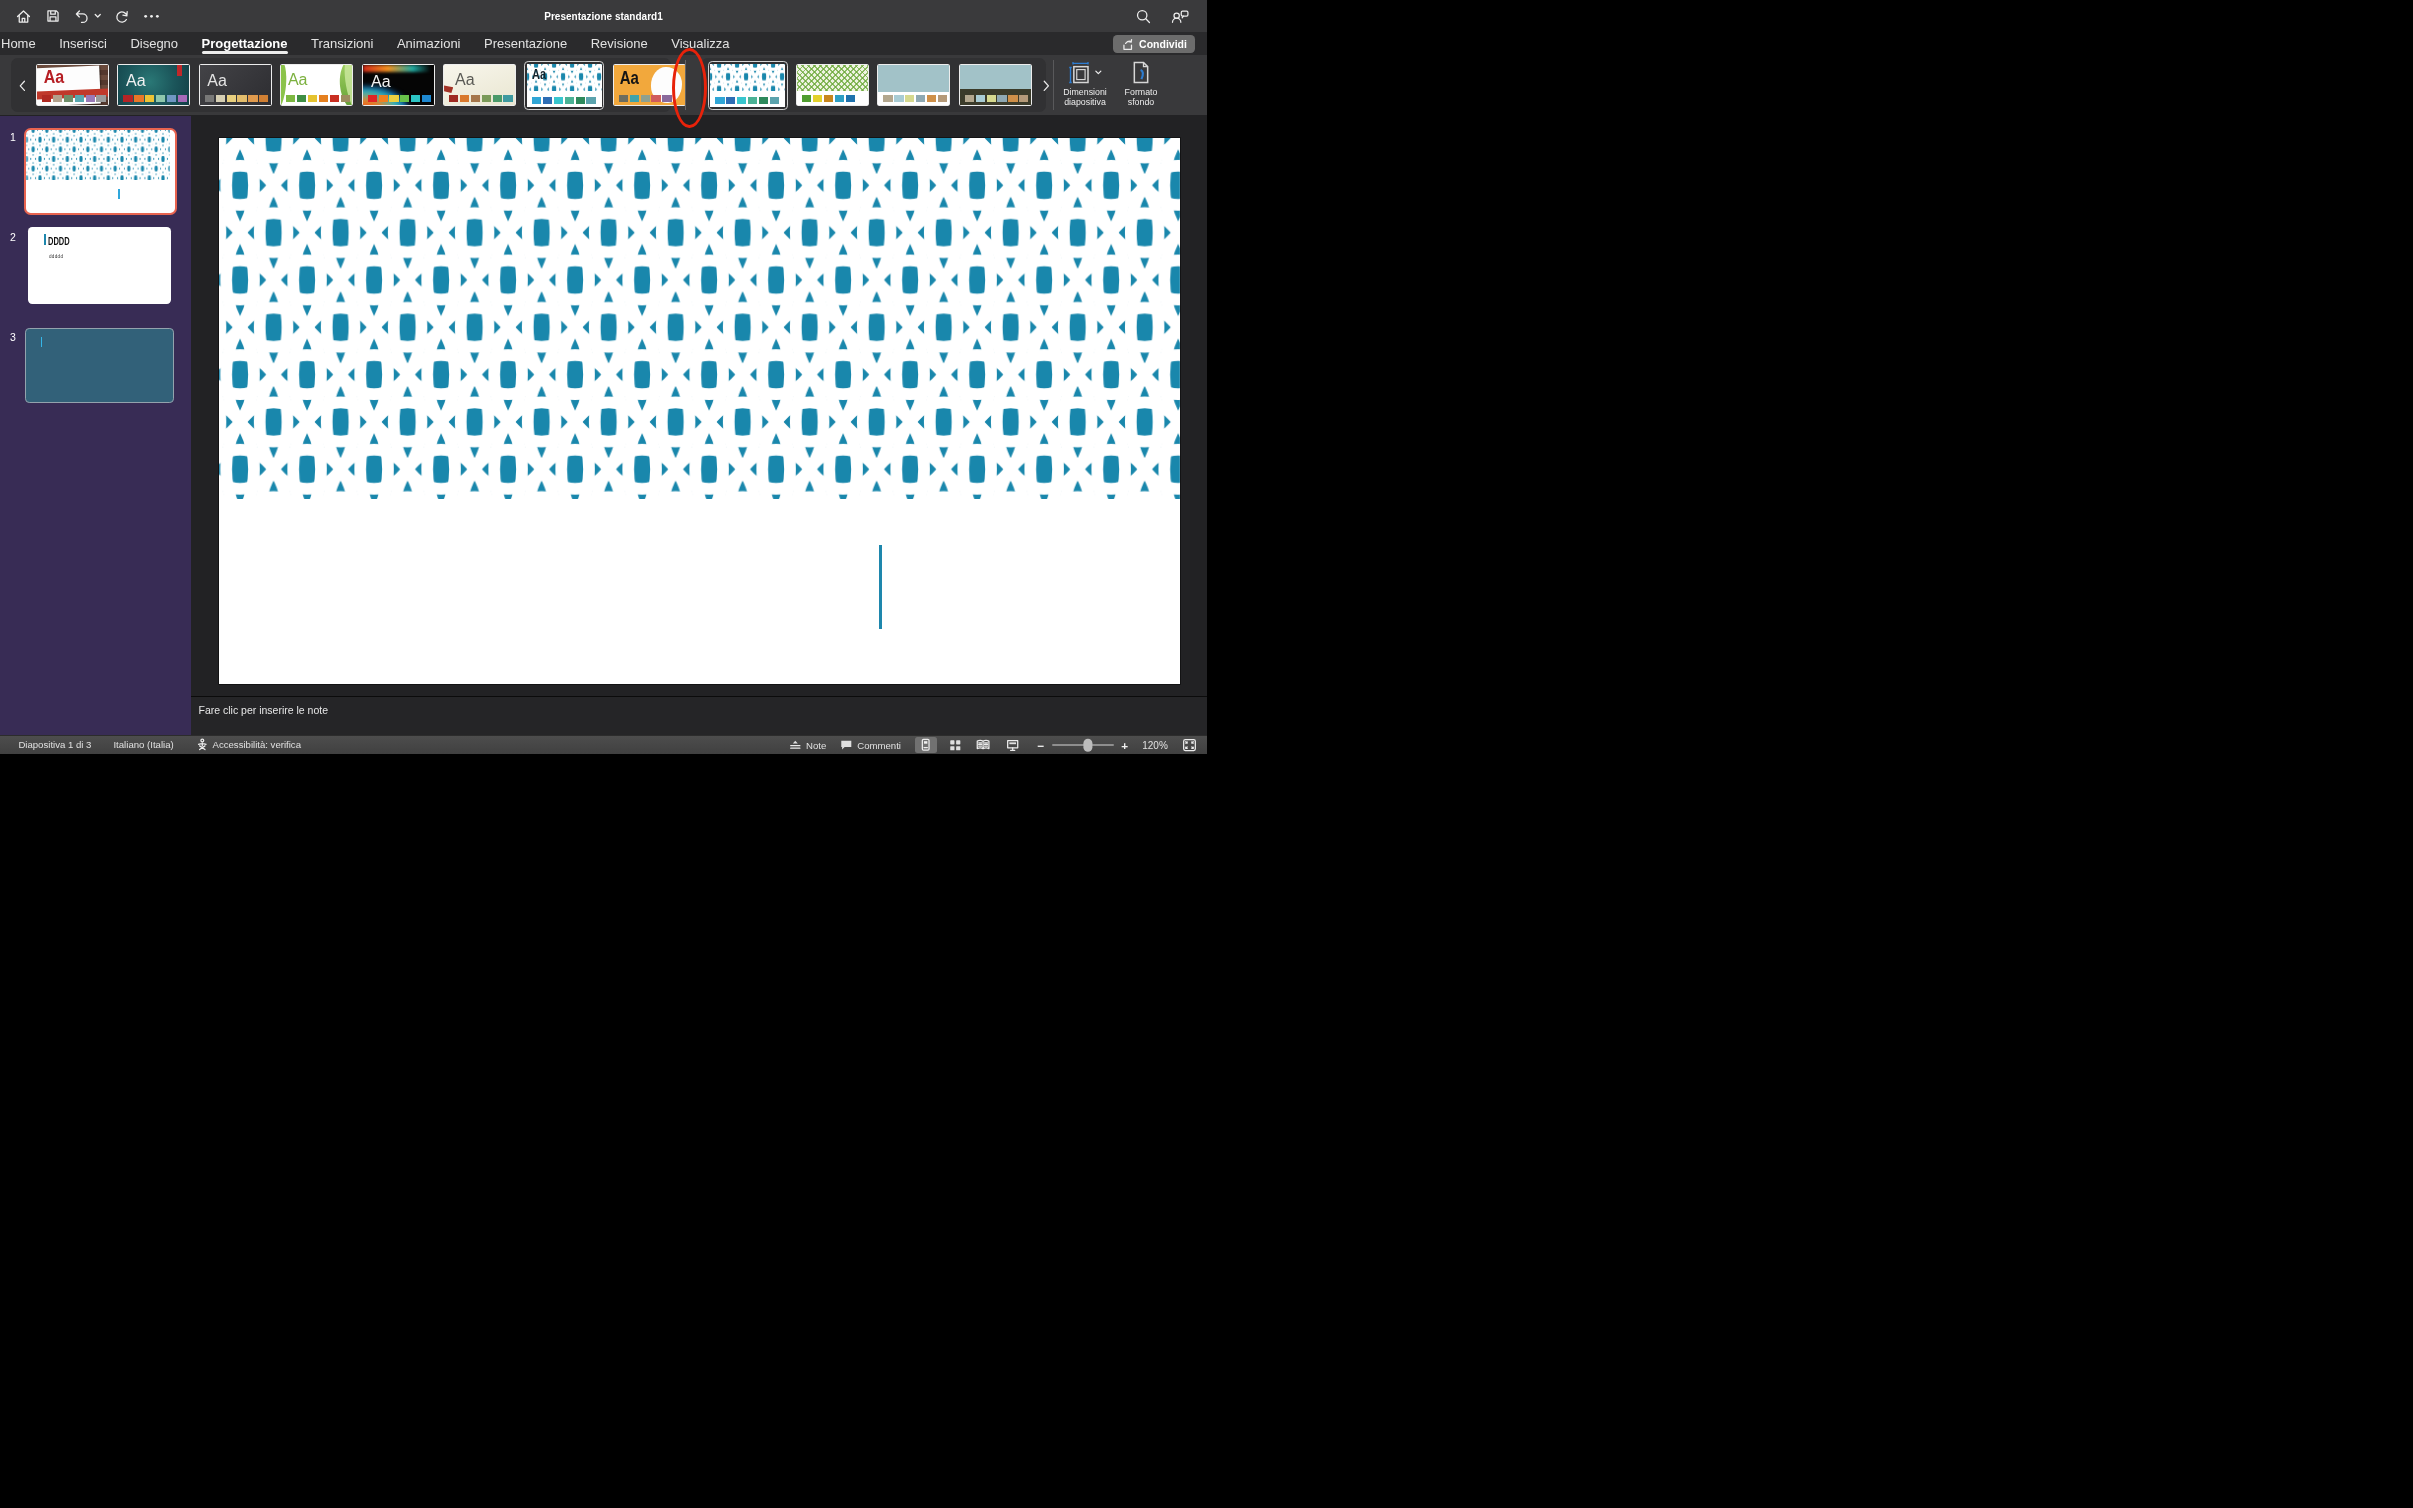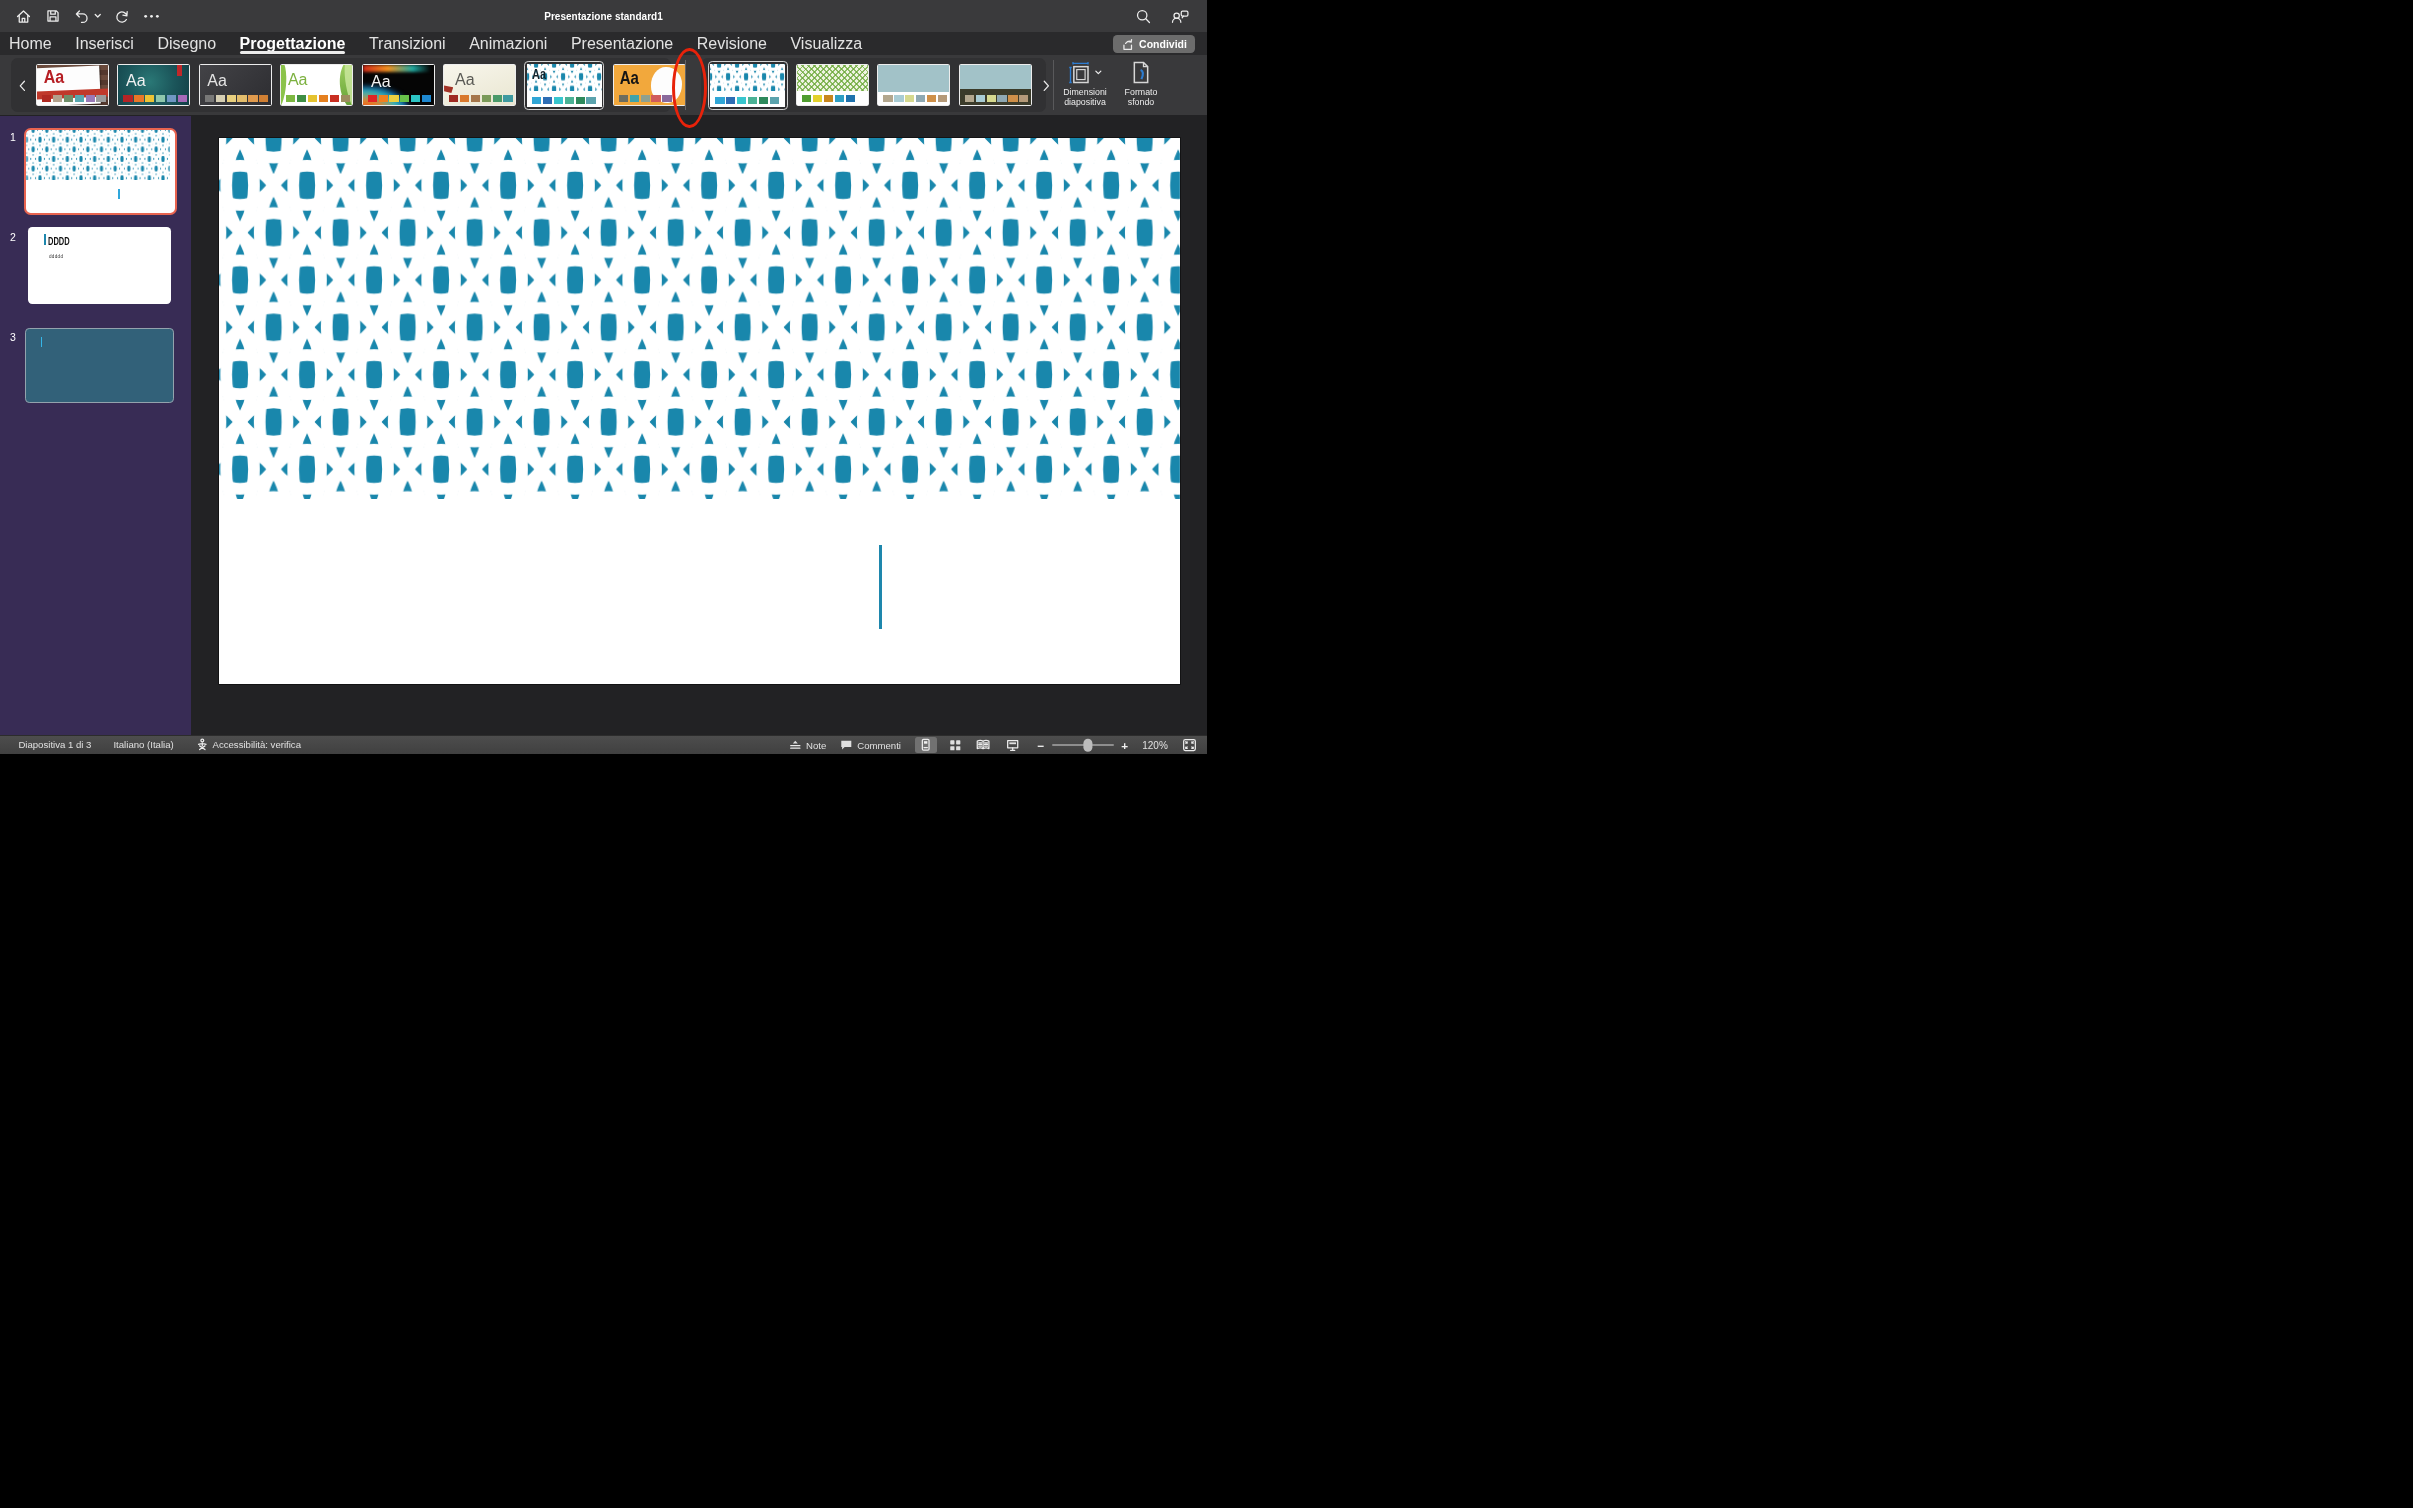--- a/index.html
+++ b/index.html
@@ -10,21 +10,21 @@
 
   
   .titlebar{position:absolute;left:0;top:0;width:100%;height:32px;background:#3a3a3c;}
   .tb-icons{position:absolute;left:15px;top:0;height:32px;display:flex;align-items:center;gap:12.6px;}
   .tb-title{position:absolute;left:0;right:0;top:0;height:32px;display:flex;align-items:center;justify-content:center;
             font-size:10px;font-weight:700;color:#fff;}
   .tb-right{position:absolute;right:17px;top:0;height:32px;display:flex;align-items:center;gap:18.4px;}
 
   
   .tabsrow{position:absolute;left:0;top:32px;width:100%;height:23.5px;background:#2a2a2c;
-           display:flex;align-items:flex-start;gap:23.5px;padding-left:9px;box-sizing:border-box;font-size:16px;color:#e2e2e2;}
+           display:flex;align-items:flex-start;gap:23.5px;padding-left:1px;box-sizing:border-box;font-size:13px;color:#e2e2e2;}
   .tab{position:relative;height:23.5px;display:flex;align-items:center;}
   .tab.active{font-weight:700;color:#fff;}
   .tab.active::after{content:"";position:absolute;left:0;right:0;bottom:1.7px;height:2.5px;border-radius:1.7px;background:#ececec;}
   .share-btn{position:absolute;right:11.7px;top:35px;height:18.4px;background:#6c6c6c;border-radius:4.2px;
              display:flex;align-items:center;gap:5px;padding:0 8.4px;font-size:10.5px;font-weight:700;color:#fff;z-index:6;}
 
   
   .gallery-row{position:absolute;left:0;top:55px;width:100%;height:60px;background:#39393b;}
   .g-container{position:absolute;top:3.4px;height:54px;background:#313133;border-radius:6.7px;
                display:flex;align-items:center;gap:8.4px;box-sizing:border-box;}
@@ -516,20 +516,23 @@
     <div class="slide-canvas">
       <div class="pattern-area">
         <svg width="961" height="361" viewBox="0 0 1147 431">
             <rect width="1147" height="431" fill="url(#pc-main)"></rect>
           </svg>
       </div>
       <div class="divider-bar"></div>
     </div>
   </div>
 
+  <div class="notes-pane">
+    <span>Fare clic per inserire le note</span>
+  </div>
 
   <div class="statusbar">
     <div class="sb-left">
       <span class="sb-item">Diapositiva 1 di 3</span>
       <span class="sb-item">Italiano (Italia)</span>
       <span class="sb-item">
         <span>
             <svg width="12.6" height="13.4" viewBox="0 0 15 16">
               <g class="ic" stroke-width="1.3">
                 <circle cx="7.5" cy="3" r="1.7"></circle>

